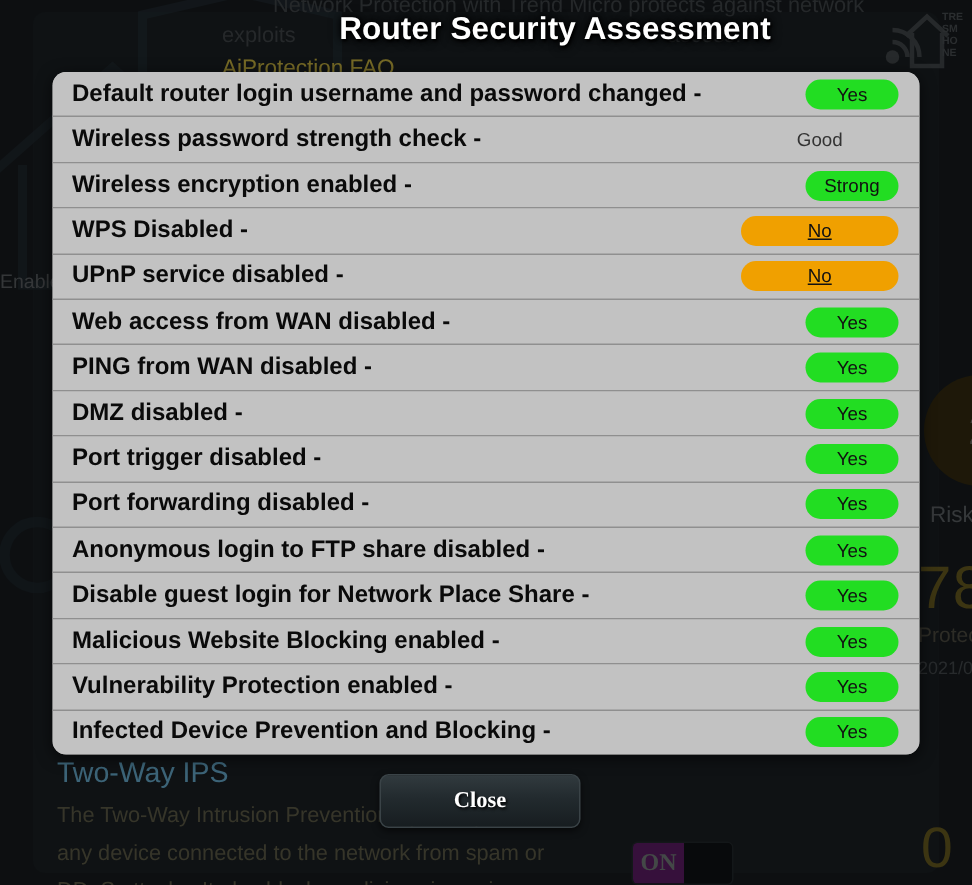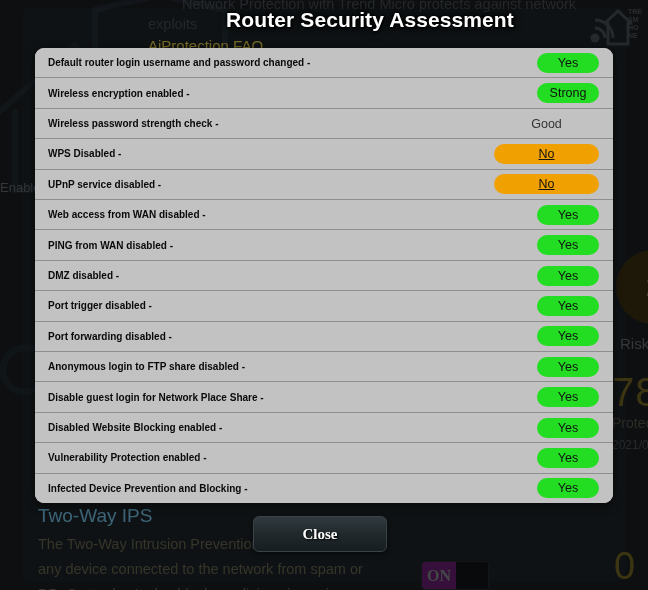--- a/index.html
+++ b/index.html
@@ -73,21 +73,21 @@
   .row{
     flex:1 1 0;display:flex;align-items:center;
     border-bottom:1px solid #8f8f8f;
     padding:0 14px 0 13px;
     box-sizing:border-box;
     background:#c2c2c2;
     min-height:0;
   }
   .row:last-child{border-bottom:none;gap:41px;}
   .row-label{
-    flex:1 1 auto;color:#0a0a0a;font-size:10px;font-weight:bold;
+    flex:1 1 auto;color:#0a0a0a;font-size:16px;font-weight:bold;
     white-space:nowrap;overflow:hidden;
   }
   .row-value{
     flex:0 0 auto;width:105px;display:flex;align-items:center;justify-content:center;
   }
   .pill{
     width:105px;height:20px;border-radius:10px;
     display:flex;align-items:center;justify-content:center;
     font-size:12.5px;color:#111;font-weight:normal;
   }
@@ -167,29 +167,29 @@
 <div class="modal-title">Router Security Assessment</div>
 
 <div class="assessment-panel" id="panel">
     <div class="row">
       <div class="row-label">Default router login username and password changed -</div>
       <div class="row-value">
         <div class="pill green">Yes</div>
       </div>
     </div>
     <div class="row">
+      <div class="row-label">Wireless password strength check -</div>
+      <div class="row-value">
+        <span class="plain-value">Good</span>
+      </div>
+    </div>
+    <div class="row">
       <div class="row-label">Wireless encryption enabled -</div>
       <div class="row-value">
         <div class="pill green">Strong</div>
-      </div>
-    </div>
-    <div class="row">
-      <div class="row-label">Wireless password strength check -</div>
-      <div class="row-value">
-        <span class="plain-value">Good</span>
       </div>
     </div>
     <div class="row">
       <div class="row-label">WPS Disabled -</div>
       <div class="row-value">
         <div class="pill orange">
           <span class="lnk">No</span>
         </div>
       </div>
     </div>
@@ -237,21 +237,21 @@
         <div class="pill green">Yes</div>
       </div>
     </div>
     <div class="row">
       <div class="row-label">Disable guest login for Network Place Share -</div>
       <div class="row-value">
         <div class="pill green">Yes</div>
       </div>
     </div>
     <div class="row">
-      <div class="row-label">Disabled Website Blocking enabled -</div>
+      <div class="row-label">Malicious Website Blocking enabled -</div>
       <div class="row-value">
         <div class="pill green">Yes</div>
       </div>
     </div>
     <div class="row">
       <div class="row-label">Vulnerability Protection enabled -</div>
       <div class="row-value">
         <div class="pill green">Yes</div>
       </div>
     </div>

